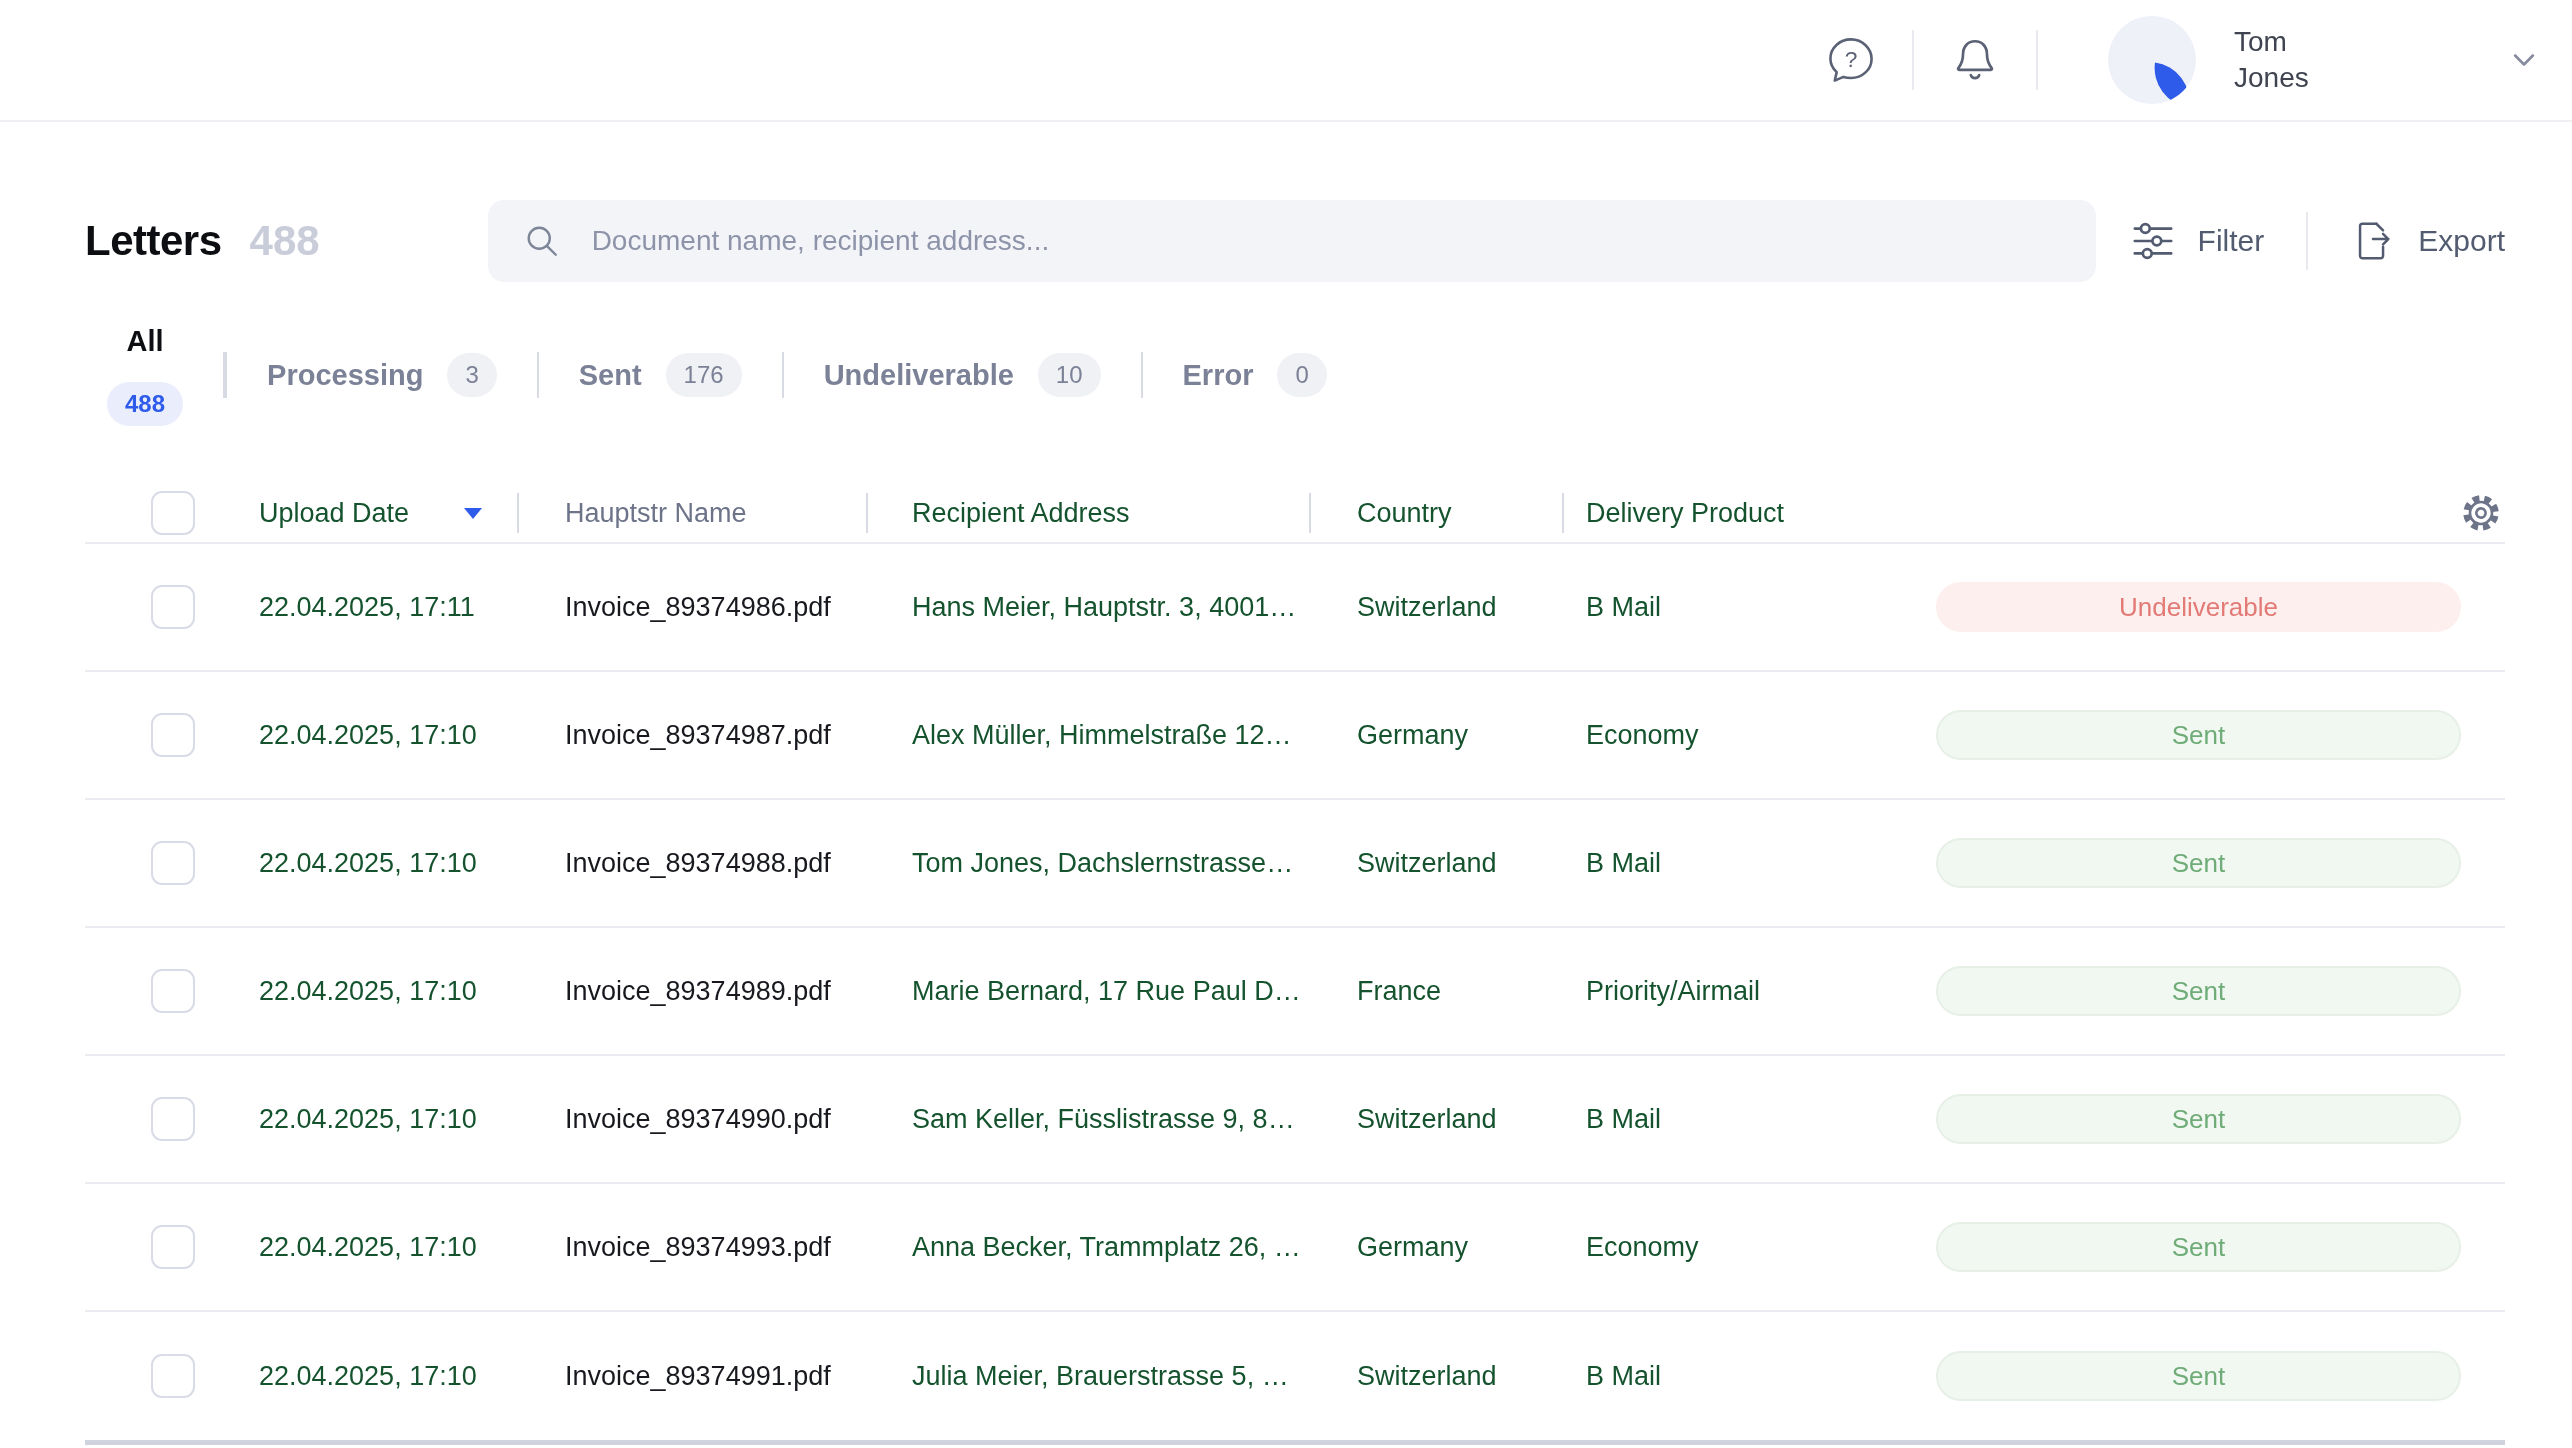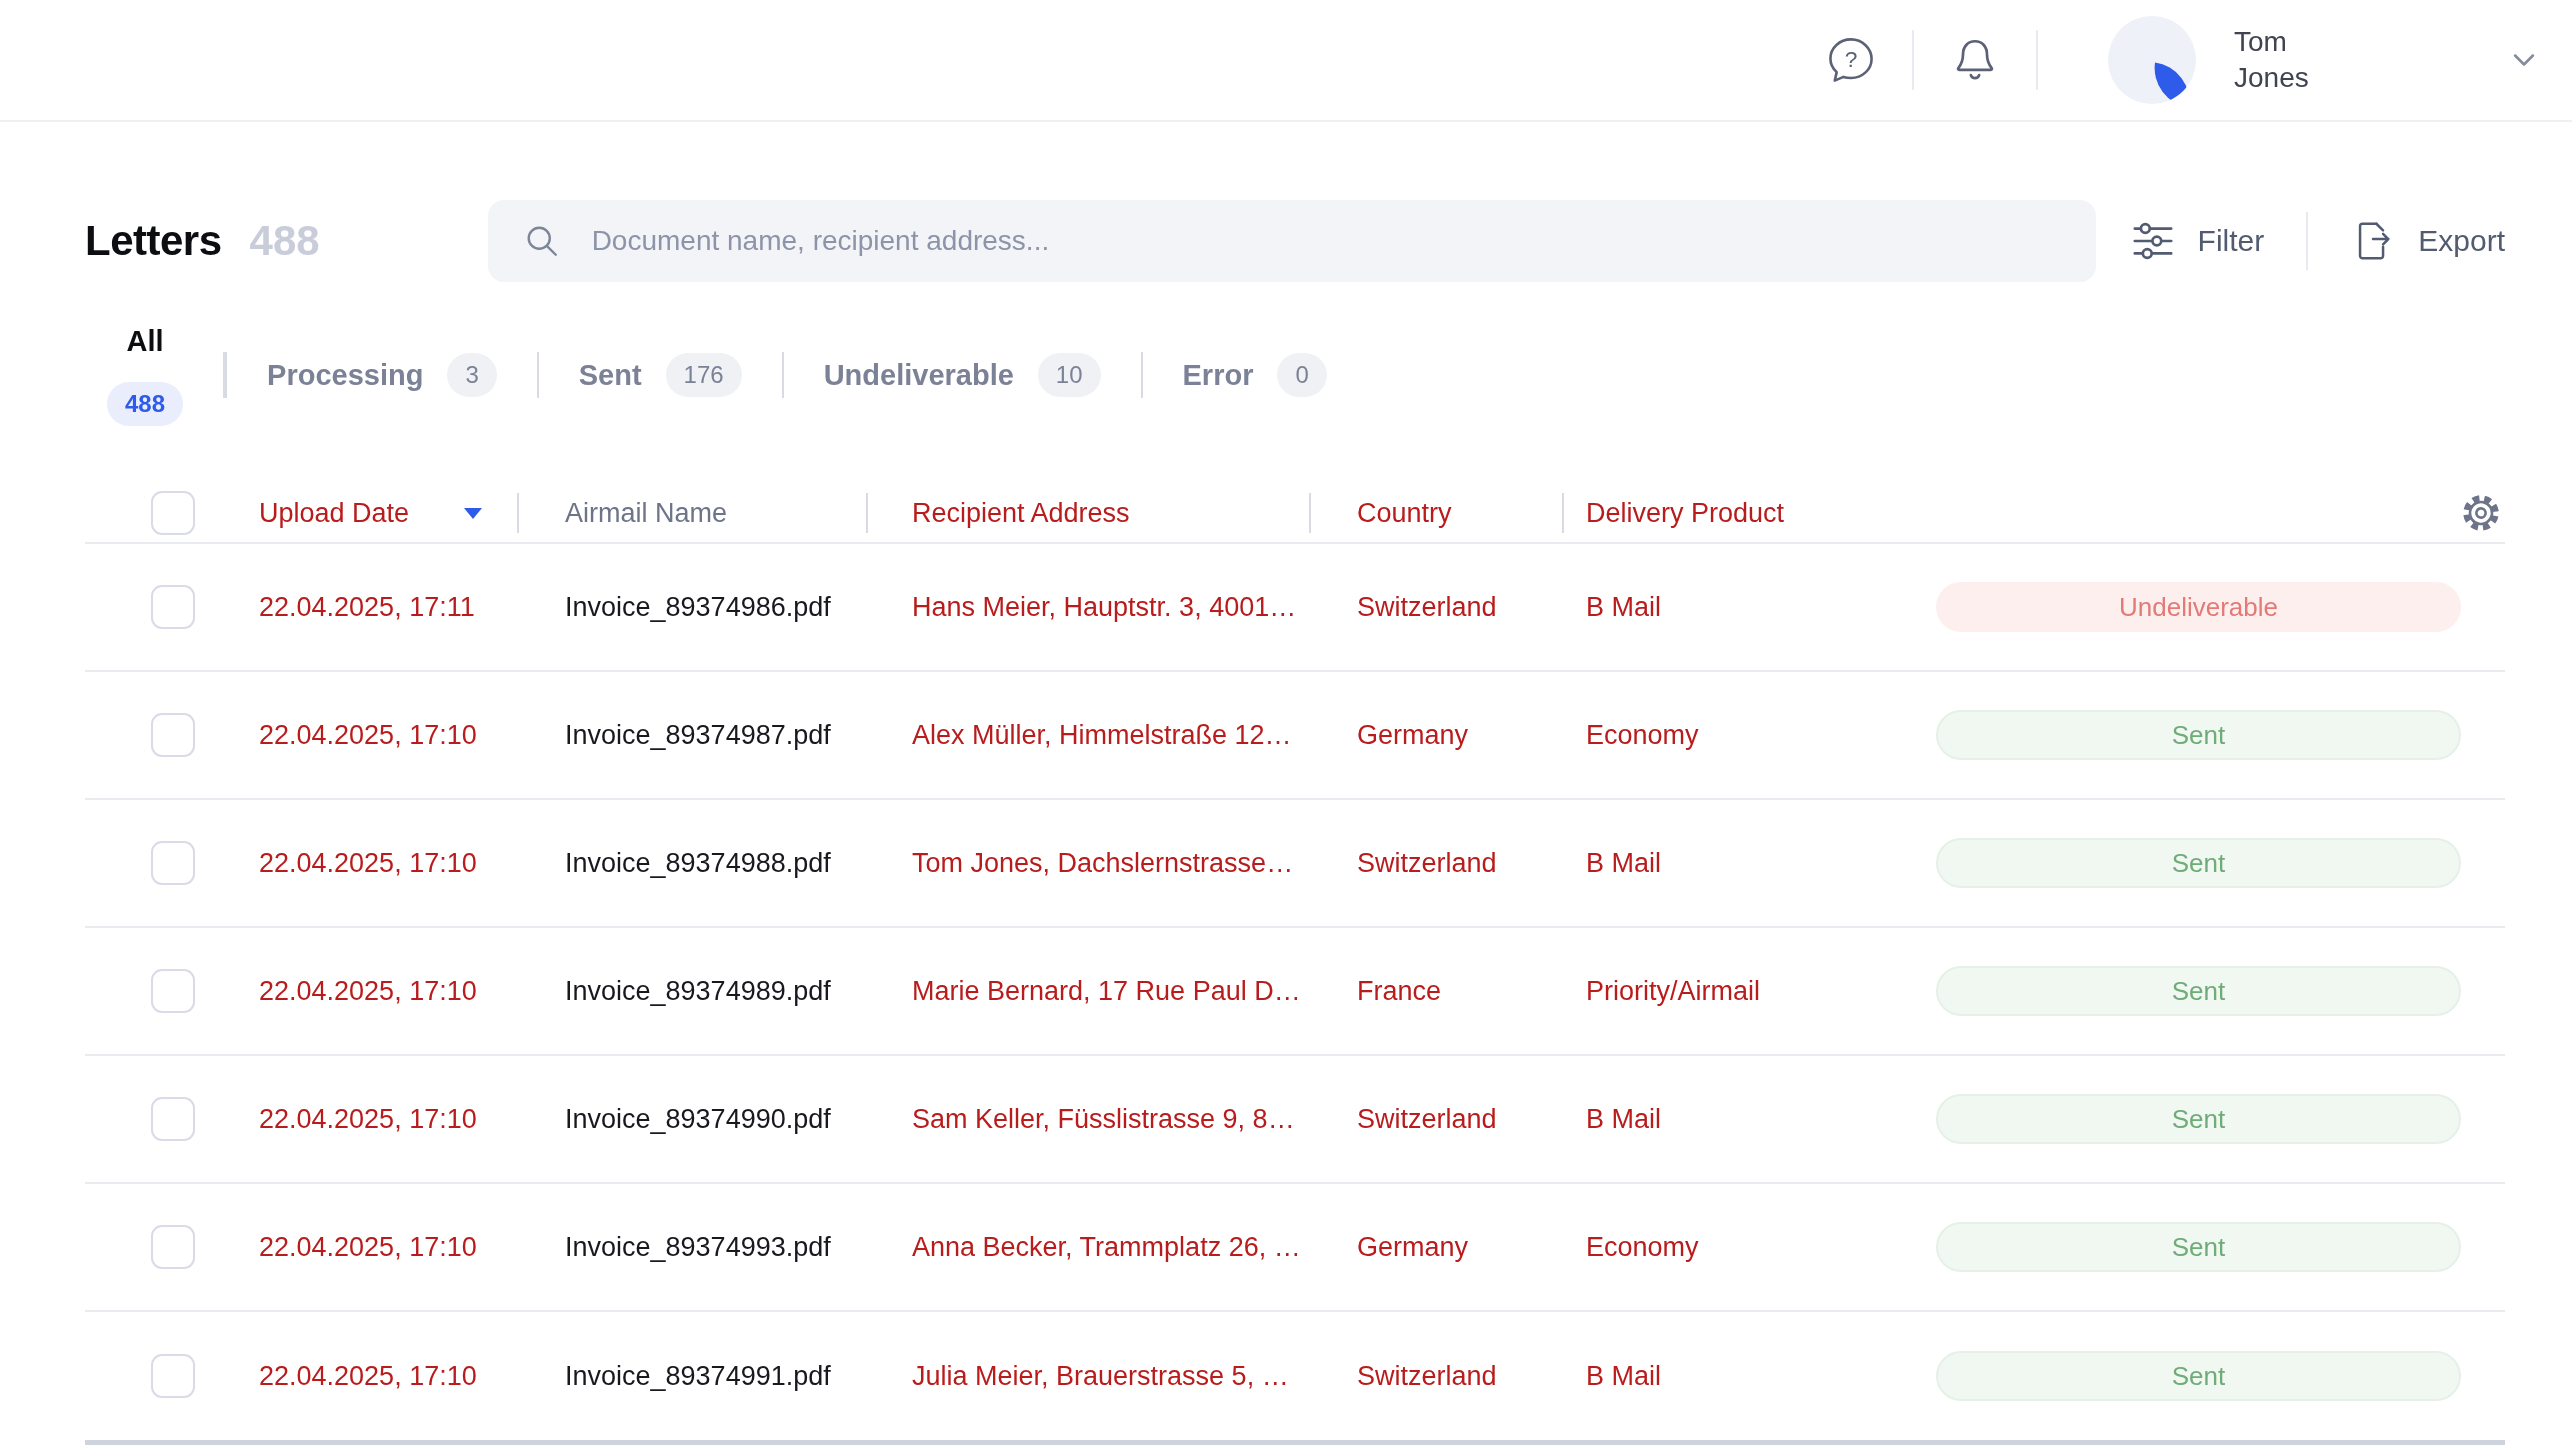--- a/index.html
+++ b/index.html
@@ -108,21 +108,21 @@
   .gear-btn {
     position:absolute; right:2px; top:50%; transform:translateY(-50%);
     background:none; border:none; padding:0; cursor:pointer; color:#6d7489; display:flex;
   }
 
   .checkbox {
     width:44px; height:44px; border:2px solid #d9dce6; border-radius:11px;
     background:#fff; display:inline-block; cursor:pointer;
   }
 
-  .c-date, .c-recip, .c-country, .c-delivery { color:#b91c1c; }
+  .c-date, .c-recip, .c-country, .c-delivery { color:#14532d; }
   .trow .c-name { color:#17191e; }
 
   .badge {
     display:block; margin-right:44px; height:50px; line-height:46px;
     border-radius:999px; text-align:center; font-size:26px;
     border:2px solid transparent;
   }
   .badge.success { background:#f1f8f2; border-color:#e6f0e7; color:#6fac77; }
   .badge.error   { background:#fdefee; border-color:#fdefee; color:#e27a76; }
 </style>
@@ -232,21 +232,21 @@
   <section class="table">
     <div class="thead">
       <div class="cell c-check">
         <span class="checkbox"></span>
       </div>
       <div class="cell c-date">
         <span>Upload Date</span>
         <span class="sort-caret"></span>
       </div>
       <div class="cell c-name hsep">
-        <span>Airmail Name</span>
+        <span>Hauptstr Name</span>
       </div>
       <div class="cell c-recip hsep">
         <span>Recipient Address</span>
       </div>
       <div class="cell c-country hsep">
         <span>Country</span>
       </div>
       <div class="cell c-delivery hsep">
         <span>Delivery Product</span>
       </div>

